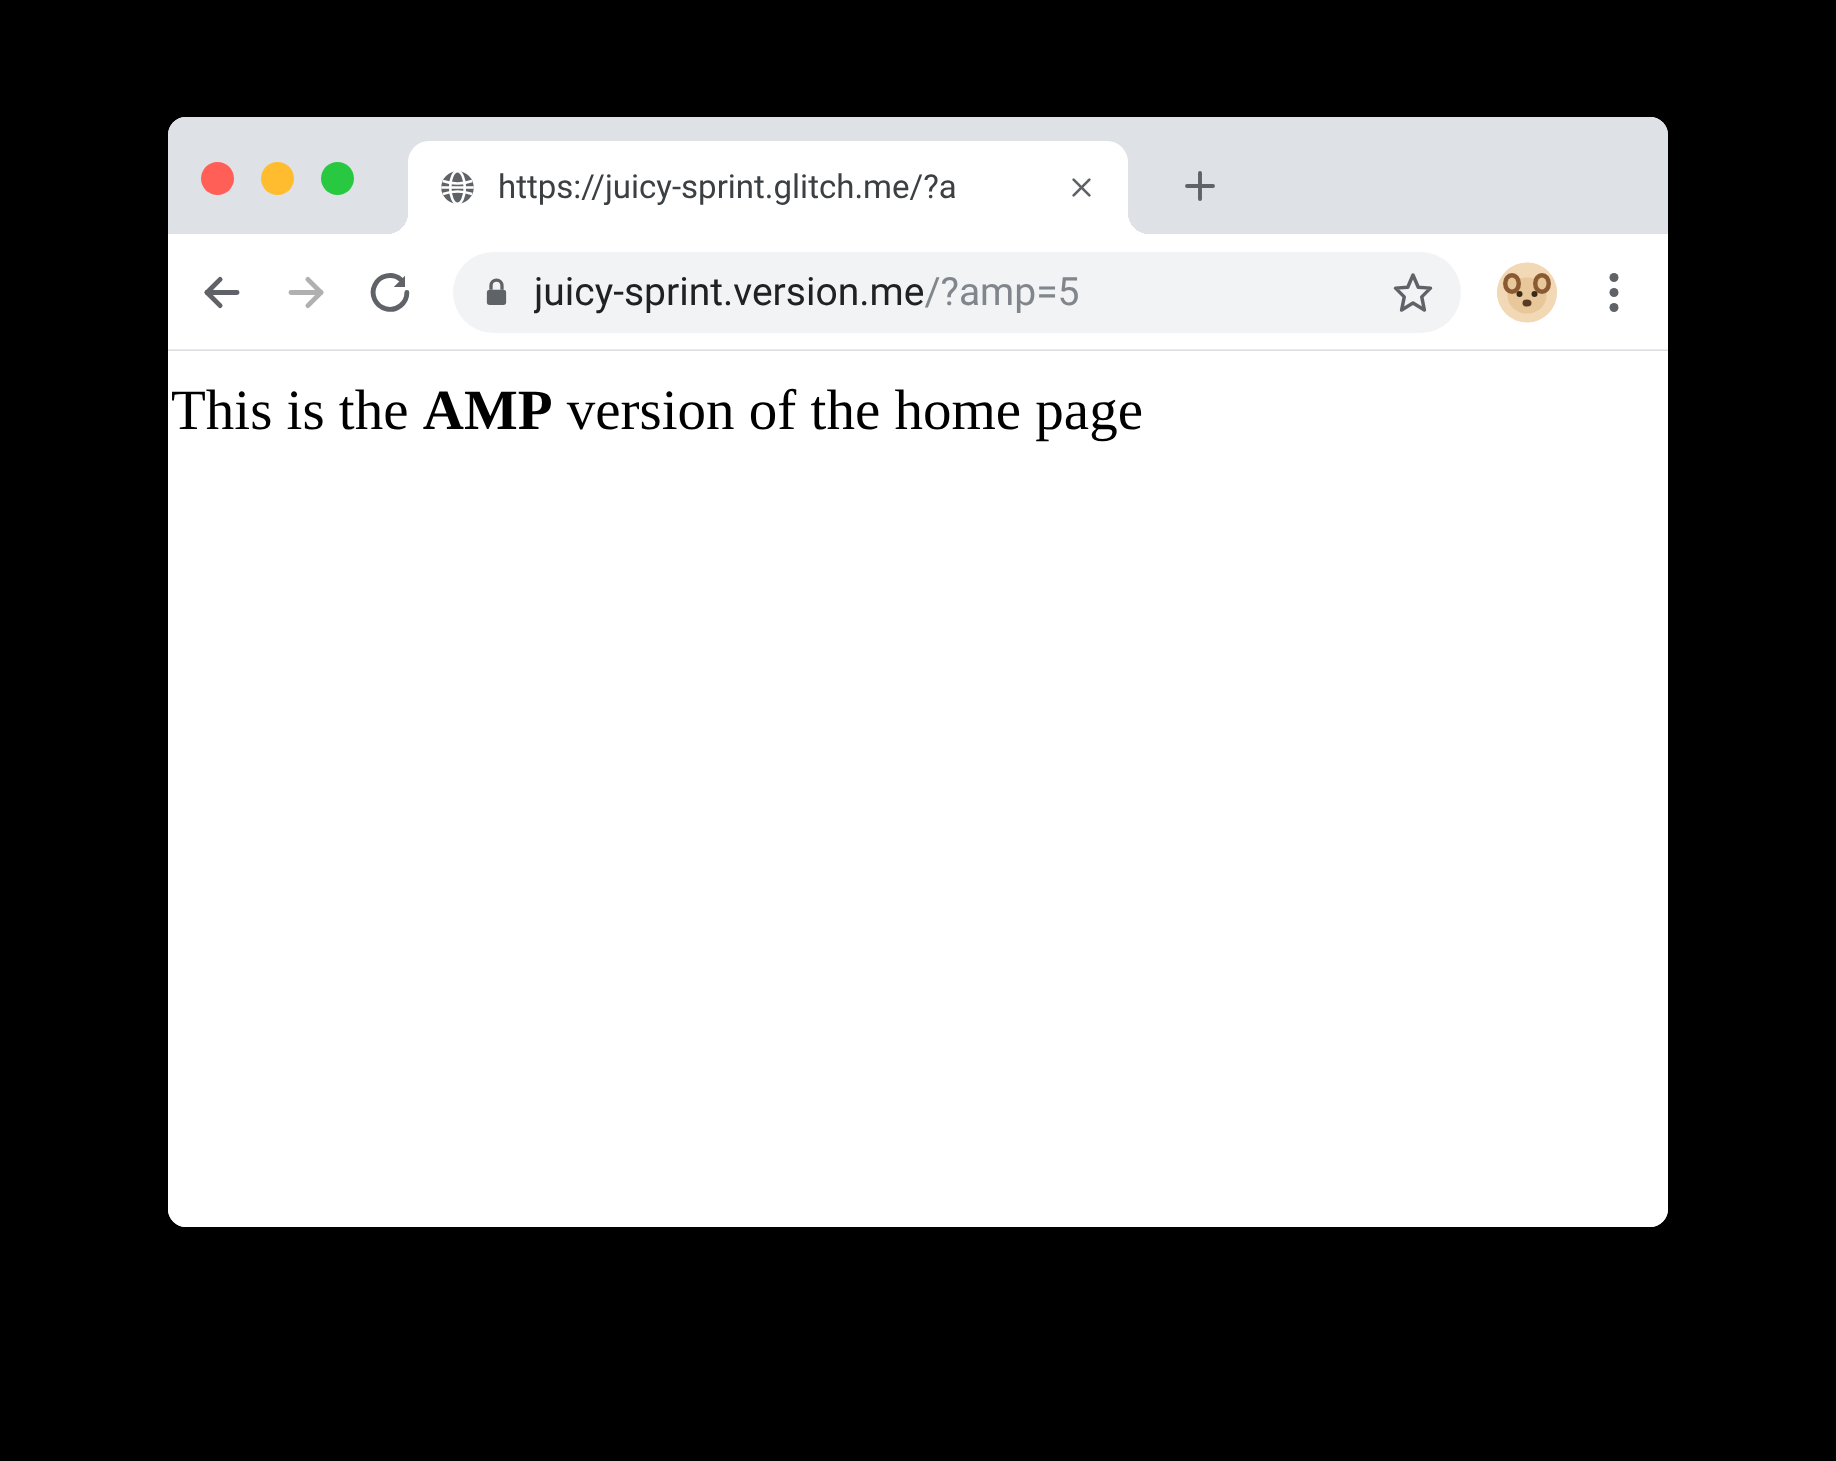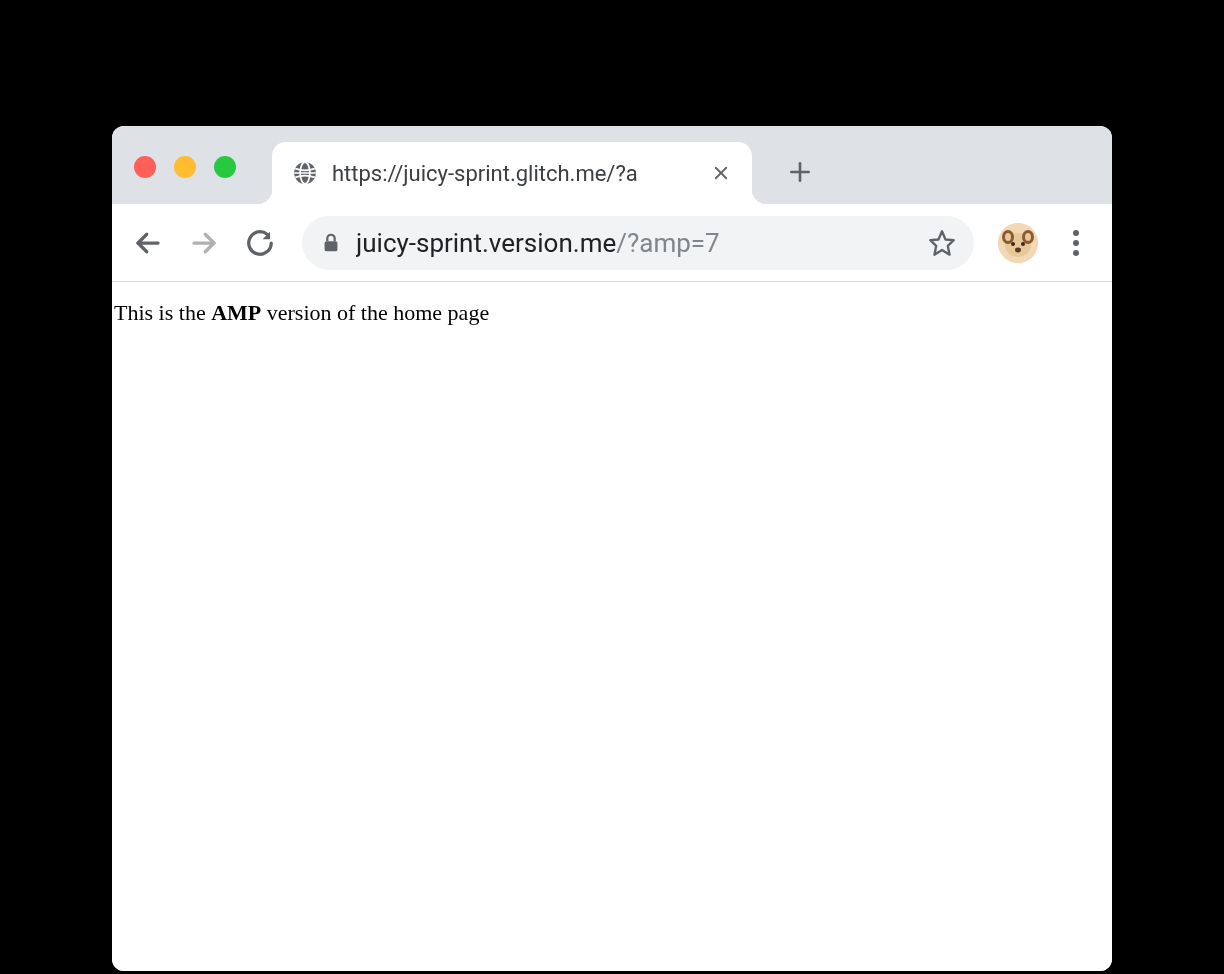--- a/index.html
+++ b/index.html
@@ -8,28 +8,27 @@
     width: 1224px;
     height: 974px;
     font-family: -apple-system, BlinkMacSystemFont, "Segoe UI", Roboto, sans-serif;
     overflow: hidden;
   }
   .browser-window {
     position: absolute;
     left: 112px;
     top: 78px;
     width: 1000px;
-    height: 845px;
+    height: 740px;
     background: #fff;
     border-radius: 12px;
     box-shadow: 0 20px 60px rgba(0,0,0,0.5);
     overflow: hidden;
     display: flex;
     flex-direction: column;
-    margin-top: 48px;
   }
   .tab-strip {
     height: 78px;
     background: #dee1e6;
     display: flex;
     align-items: flex-end;
     position: relative;
   }
   .traffic-lights {
     position: absolute;
@@ -173,21 +172,21 @@
     justify-content: center;
     cursor: pointer;
     border-radius: 50%;
   }
   .menu-btn svg { width: 8px; height: 28px; color:#5f6368;}
   .content {
     flex: 1;
     background: #fff;
     padding: 18px 0 0 0;
     font-family: "Times New Roman", Times, serif;
-    font-size: 22px;
+    font-size: 38px;
     color: #000;
   }
   .content-text { margin-left: 2px; }
   .content-text b { font-weight: bold; }
 </style>
 </head>
 <body>
 
 <div class="browser-window">
 
@@ -247,21 +246,21 @@
     </div>
 
     <div class="address-bar">
       <span class="lock-icon">
         <svg viewBox="0 0 24 24" fill="#5f6368">
           <rect x="5" y="10" width="14" height="11" rx="2"></rect>
           <path d="M8 10 V7 a4 4 0 0 1 8 0 V10" fill="none" stroke="#5f6368" stroke-width="2.4"></path>
         </svg>
       </span>
       <span class="url">
-        <span>juicy-sprint.version.me</span><span class="dim">/?amp=7</span>
+        <span>juicy-sprint.version.me</span><span class="dim">/?amp=5</span>
       </span>
       <span class="star-icon">
         <svg viewBox="0 0 24 24" fill="none" stroke="#5f6368" stroke-width="2" stroke-linejoin="round">
           <polygon points="12,2 15,9 22,9.5 17,14.5 18.5,22 12,18 5.5,22 7,14.5 2,9.5 9,9"></polygon>
         </svg>
       </span>
     </div>
 
     <div class="avatar">
       <svg viewBox="0 0 40 40" width="40" height="40">

